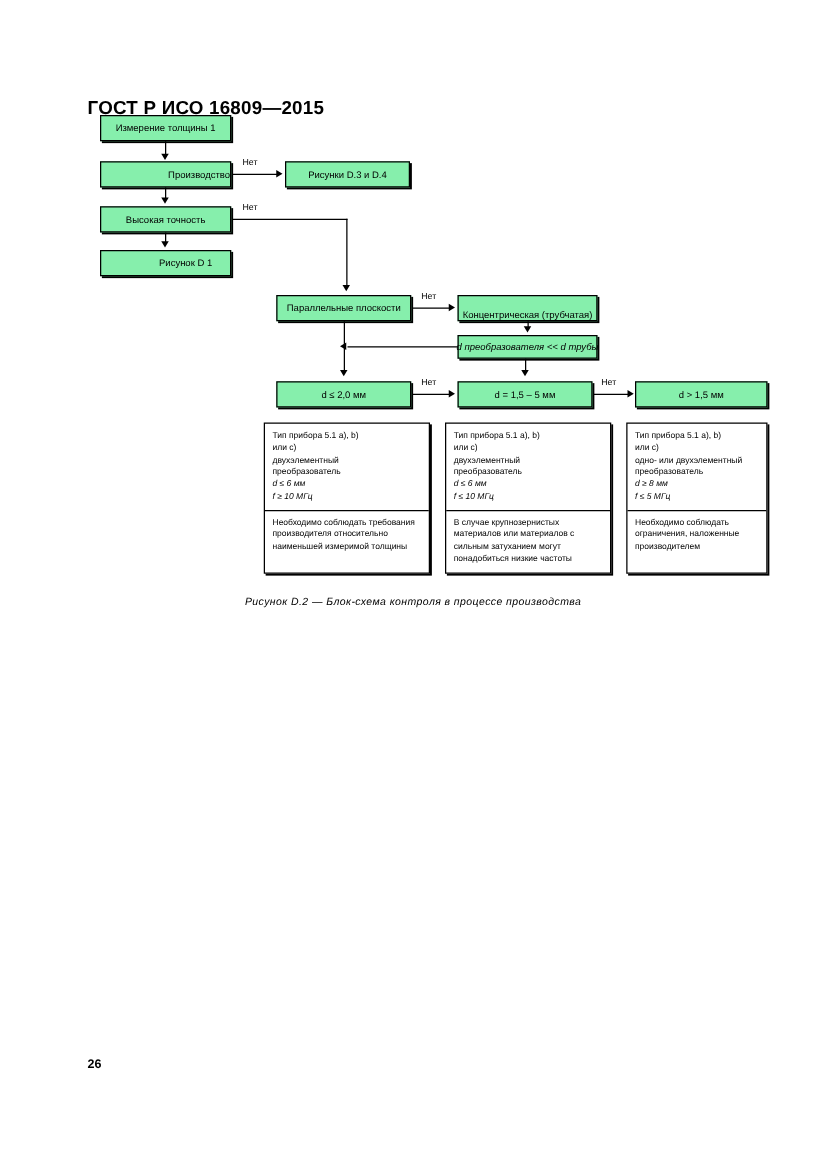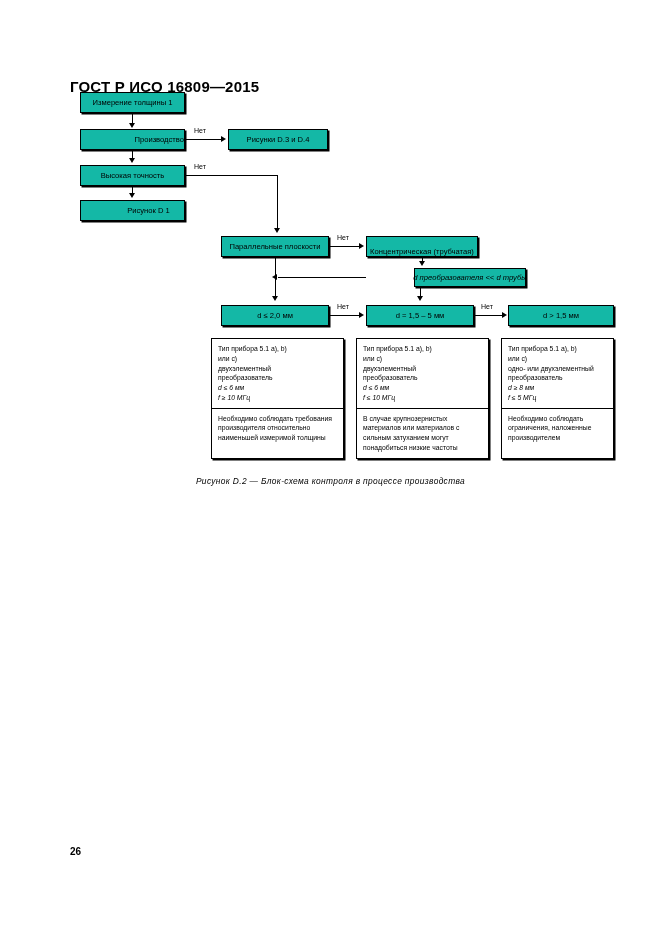--- a/index.html
+++ b/index.html
@@ -48,33 +48,33 @@
     text-align: center;
     font-size: 8.4px;
     letter-spacing: 0.35px;
     white-space: nowrap;
     font-style: italic;
   }
   
   .node {
     position: absolute;
     box-sizing: border-box;
-    background: #14b8a6;
+    background: #86efac;
     border: 1px solid #000000;
     box-shadow: 1.5px 1.5px 0 0 #000000;
     display: flex;
     align-items: center;
     justify-content: center;
     font-size: 7.6px;
     line-height: 1.2;
     text-align: center;
     white-space: nowrap;
   }
   .node .lbl { display: block; }
-  .ital { font-style: italic; margin-left: 48px; }
+  .ital { font-style: italic; }
   
   .infobox {
     position: absolute;
     box-sizing: border-box;
     background: #ffffff;
     border: 1px solid #000000;
     box-shadow: 1.5px 1.5px 0 0 #000000;
     font-size: 6.8px;
     line-height: 1.44;
   }

